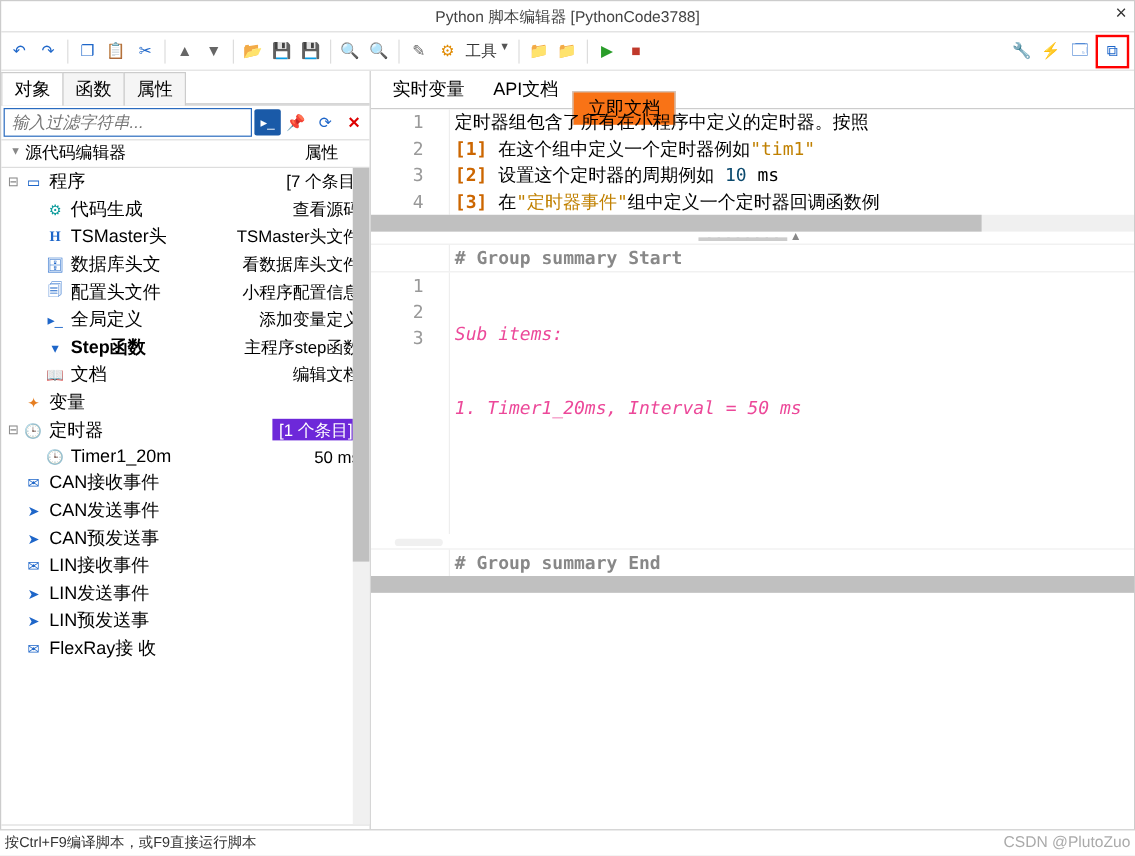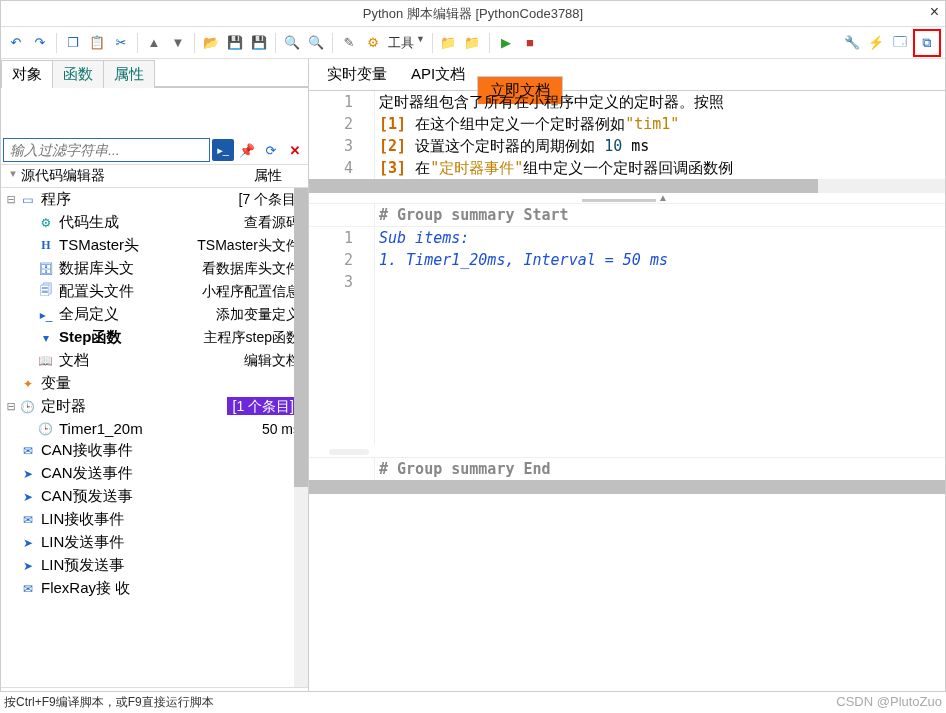--- a/index.html
+++ b/index.html
@@ -15,23 +15,23 @@
   .tb-sep { width: 1px; height: 20px; background: #ddd; margin: 0 3px; }
   .tb-tool { display: inline-flex; align-items: flex-start; color: #333; cursor: pointer; padding: 0 2px; }
   .tb-tool .caret { font-size: 9px; margin-left: 2px; color: #555; }
   .right-highlight { border: 2px solid #ff0000; padding: 1px; display: flex; align-items: center; }
   .spacer { flex: 1; }
 
   .main { flex: 1; display: flex; overflow: hidden; }
   .left-pane { width: 308px; display: flex; flex-direction: column; border-right: 1px solid #ccc; }
   .tabs { display: flex; border-bottom: 1px solid #ccc; font-size: 15px; }
   .tab { padding: 4px 10px; border: 1px solid #ccc; border-bottom: none; margin-right: -1px; background: #fff; cursor: pointer; position: relative; top: 1px; }
-  .tab.inactive { background: #f5f5f5; color: #0f766e; }
+  .tab.inactive { background: #f5f5f5; color: #000000; }
   .tabs-fill { flex: 1; border-bottom: 1px solid #ccc; }
-  .filter-row { display: flex; align-items: center; padding: 2px; border-bottom: 1px solid #ddd; margin-top: 48px; }
+  .filter-row { display: flex; align-items: center; padding: 2px; border-bottom: 1px solid #ddd; }
   .filter-input { flex: 1; border: 1px solid #2a6bbf; height: 24px; padding: 0 6px; font-size: 14px; color: #888; font-style: italic; }
   .filter-btn { width: 22px; height: 22px; display: inline-flex; align-items: center; justify-content: center; margin-left: 2px; cursor: pointer; }
   .filter-btn.run { background: #1a5aa8; color: #fff; font-size: 11px; border-radius: 2px; }
   .filter-btn.pin { color: #555; }
   .filter-btn.refresh { color: #1e66c9; }
   .filter-btn.close { color: #d00; font-weight: bold; }
 
   .tree-header { display: flex; border-bottom: 1px solid #ddd; padding: 2px 6px; font-size: 14px; }
   .tree-header .col2 { margin-left: auto; padding-right: 20px; }
   .tree { flex: 1; overflow-y: auto; font-size: 15px; position: relative; }
@@ -56,21 +56,21 @@
   .right-tabs { display: flex; padding: 2px 0 0 6px; font-size: 15px; }
   .right-tab { padding: 4px 12px; cursor: pointer; text-align: center; }
   .right-tab.active { border: 1px solid #ccc; border-bottom: 1px solid #fff; position: relative; top: 15px; background: #f97316; }
   .right-content { flex: 1; display: flex; flex-direction: column; border-top: 1px solid #ccc; overflow: hidden; }
 
   .editor-block { display: flex; position: relative; font-family: Consolas, monospace; font-size: 15px; }
   .gutter { width: 54px; text-align: right; padding-right: 10px; color: #999; user-select: none; line-height: 22px; }
   .code { flex: 1; padding-left: 4px; line-height: 22px; white-space: nowrap; overflow: hidden; }
   .code .row { height: 22px; }
   .fold-col { width: 12px; border-right: 1px solid #eee; }
-  .comment { color: #1d4ed8; font-style: italic; }
+  .comment { color: #ec4899; font-style: italic; margin-top: 40px; }
   .kw-num { color: #0c4a6e; }
   .str { color: #c08000; }
   .bold { font-weight: bold; }
   .bracket-org { color: #cc6600; font-weight: bold; }
   .gray-code { color: #888; }
   .handle { height: 10px; display: flex; justify-content: center; align-items: center; color: #aaa; font-size: 10px; cursor: ns-resize; }
   .handle::before { content: "▬▬▬▬▬▬▬▬▬"; letter-spacing: -2px; color: #ccc; }
   .handle .arrow { position: relative; top: -1px; color: #888; margin: 0 4px; }
   .mini-strip { height: 6px; background: #f0f0f0; margin: 4px 20px 2px 20px; border-radius: 3px; cursor: pointer; width: 40px; }
   .second-block { flex: 1; display: flex; font-family: Consolas, monospace; font-size: 15px; border-top: 1px solid #eee; }

